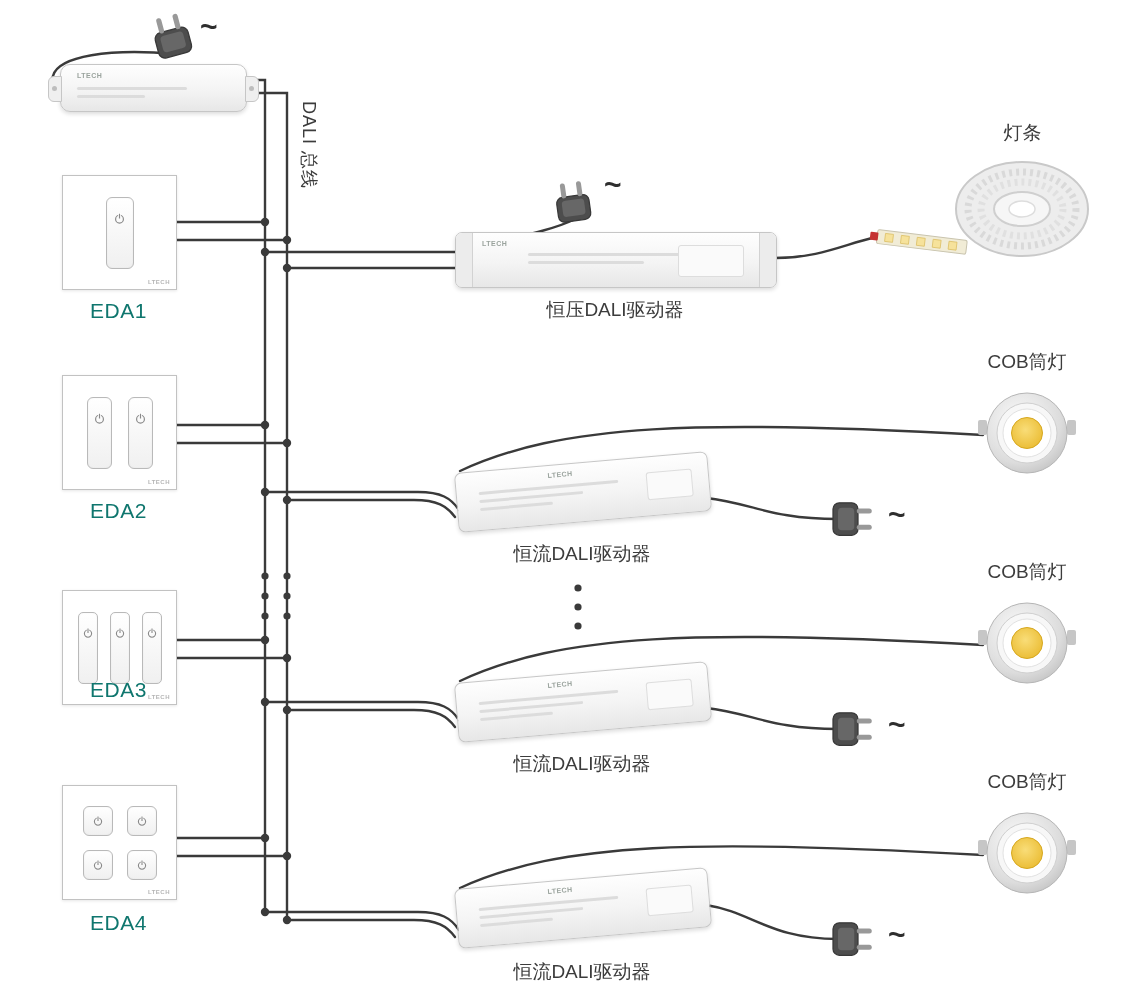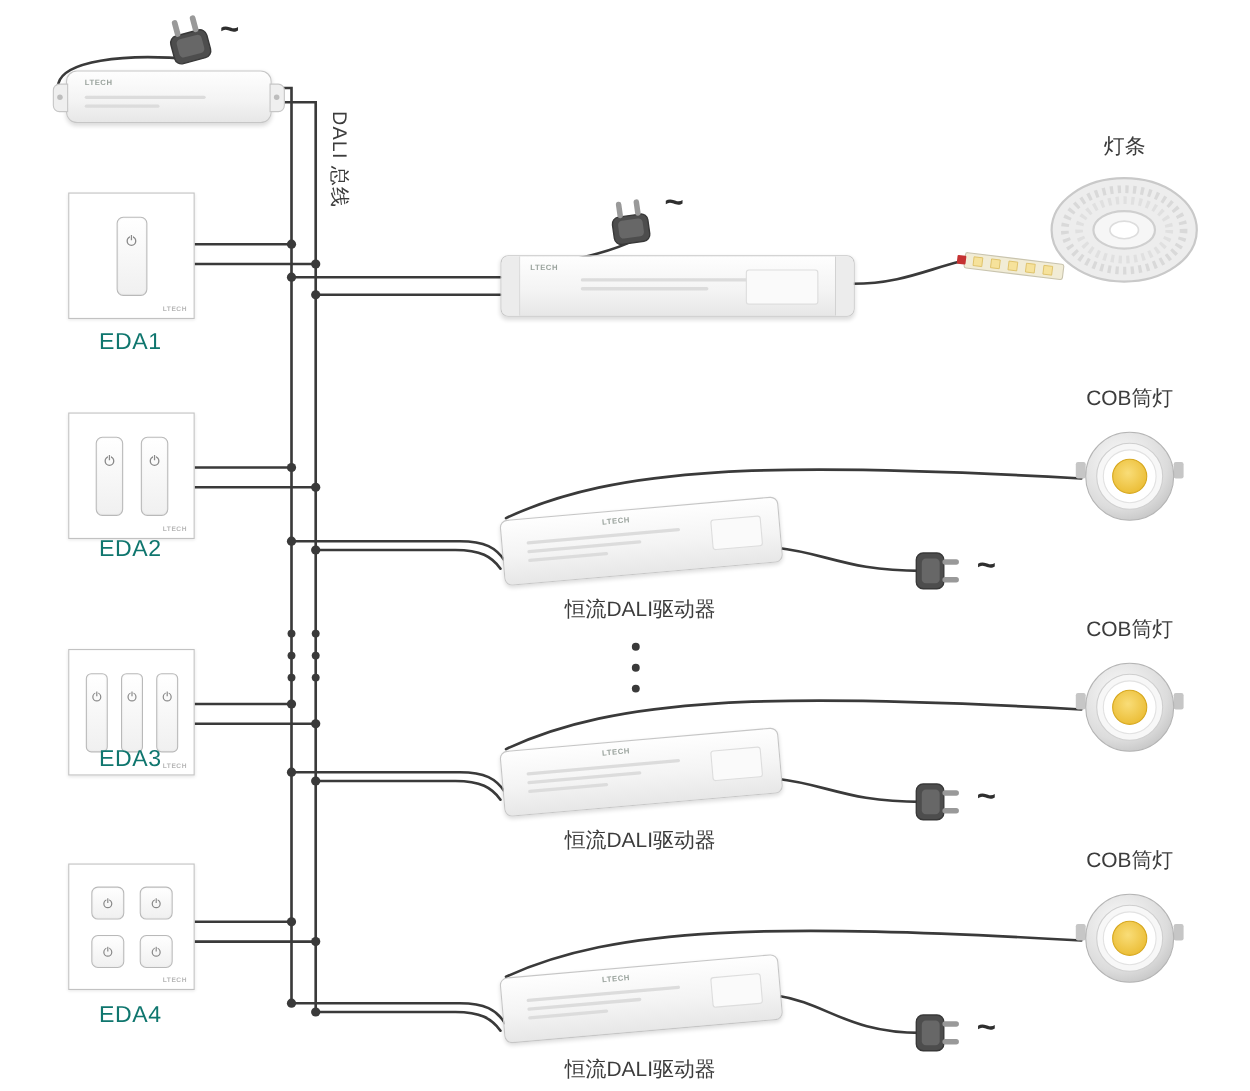--- a/index.html
+++ b/index.html
@@ -328,24 +328,25 @@
           <line x1="6" y1="1.6" x2="6" y2="6" stroke="#898989" stroke-width="1.1"></line>
         </svg>
       </div>
     </div>
     <span class="brand">LTECH</span>
   </div>
 
   <span class="vlabel">DALI 总线</span>
 
   <span class="lbl eda" style="left:62px;top:299px;width:113px">EDA1</span>
-  <span class="lbl eda" style="left:62px;top:487px;width:113px">EDA2</span>
+  <span class="lbl eda" style="left:62px;top:499px;width:113px">EDA2</span>
   <span class="lbl eda" style="left:62px;top:678px;width:113px">EDA3</span>
   <span class="lbl eda" style="left:62px;top:911px;width:113px">EDA4</span>
 
+  <span class="lbl" style="left:455px;top:297px;width:320px">恒压DALI驱动器</span>
   <span class="lbl" style="left:456px;top:541px;width:252px">恒流DALI驱动器</span>
   <span class="lbl" style="left:456px;top:751px;width:252px">恒流DALI驱动器</span>
   <span class="lbl" style="left:456px;top:959px;width:252px">恒流DALI驱动器</span>
 
   <span class="lbl" style="left:955px;top:120px;width:135px">灯条</span>
   <span class="lbl" style="left:962px;top:349px;width:130px">COB筒灯</span>
   <span class="lbl" style="left:962px;top:559px;width:130px">COB筒灯</span>
   <span class="lbl" style="left:962px;top:769px;width:130px">COB筒灯</span>
 
   <span class="ac" style="left:200px;top:12px">~</span>

